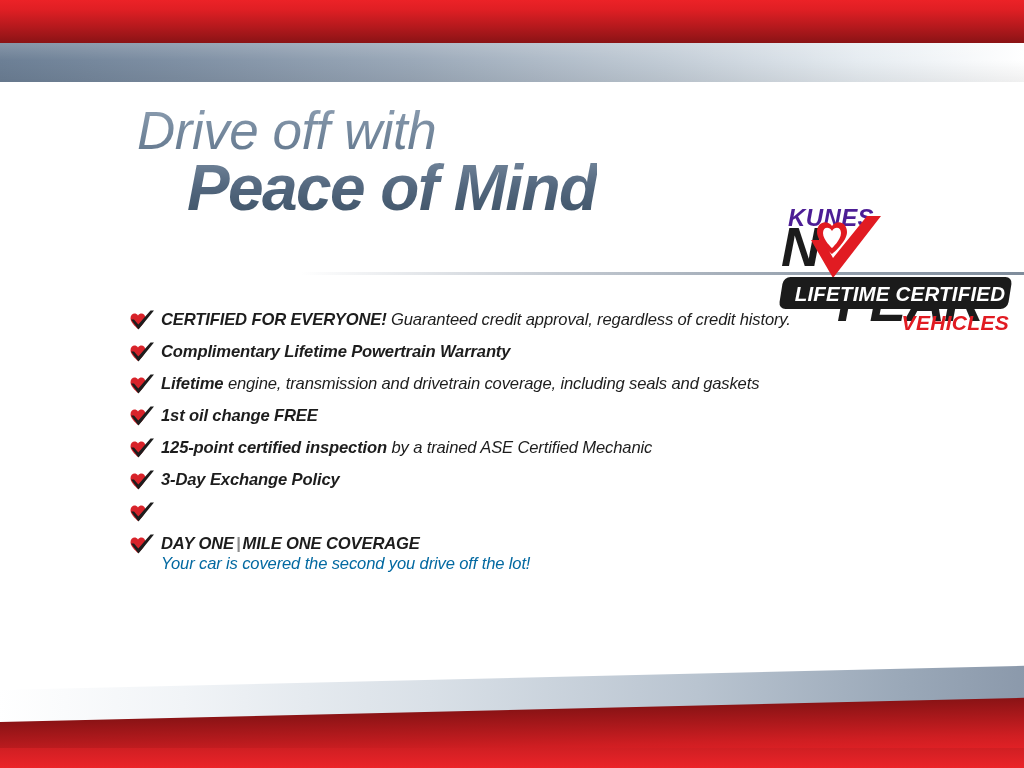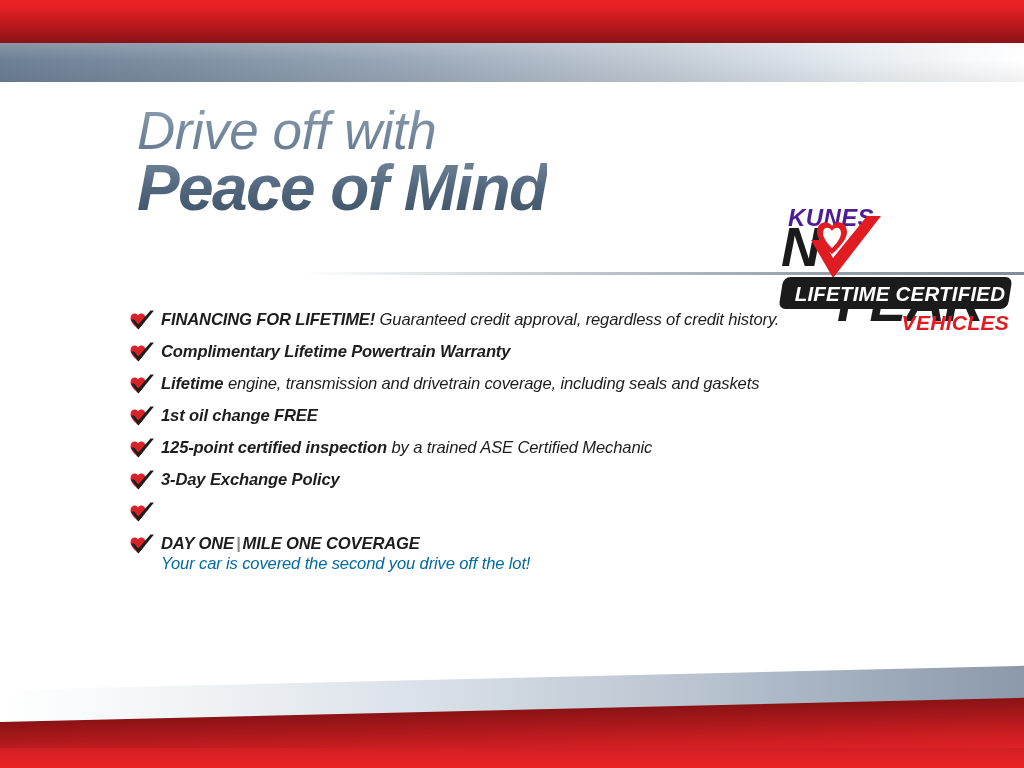--- a/index.html
+++ b/index.html
@@ -85,20 +85,21 @@
     letter-spacing: -0.5px;
     background: linear-gradient(to bottom, #8c9db0 0%, #73879c 55%, #64788e 100%);
     -webkit-background-clip: text;
     background-clip: text;
     color: transparent;
     -webkit-text-fill-color: transparent;
     text-shadow: none;
   }
   .headline-2 {
     display: block;
+    margin-left: 50px;
     margin-top: 2px;
     font-size: 64px;
     font-weight: 700;
     font-style: italic;
     letter-spacing: -1.6px;
     background: linear-gradient(to bottom, #73869b 0%, #53677e 48%, #3e5367 100%);
     -webkit-background-clip: text;
     background-clip: text;
     color: transparent;
     -webkit-text-fill-color: transparent;
@@ -260,21 +261,21 @@
     </div>
   </div>
 
   <div class="bullets">
 
     <div class="bullet-row">
       <svg class="check-icon" viewBox="0 0 26 22" xmlns="http://www.w3.org/2000/svg">
         <path d="M1.5 9.5 C1.5 4.5, 6.5 3, 9 6.5 C11.5 3, 16.5 4.5, 16.5 9.5 C16.5 14, 9 20, 9 20 C9 20, 1.5 14, 1.5 9.5 Z" fill="#d8232a"></path>
         <path d="M2 10.5 L9.5 20.5 L25 1.5 L21.5 1.5 L9.3 15.5 L5 10.5 Z" fill="#1d1d1d"></path>
       </svg>
-      <div class="bullet-text"><span class="b">FINANCING FOR LIFETIME!</span><span class="n"> Guaranteed credit approval, regardless of credit history.</span></div>
+      <div class="bullet-text"><span class="b">CERTIFIED FOR EVERYONE!</span><span class="n"> Guaranteed credit approval, regardless of credit history.</span></div>
     </div>
 
     <div class="bullet-row">
       <svg class="check-icon" viewBox="0 0 26 22" xmlns="http://www.w3.org/2000/svg">
         <path d="M1.5 9.5 C1.5 4.5, 6.5 3, 9 6.5 C11.5 3, 16.5 4.5, 16.5 9.5 C16.5 14, 9 20, 9 20 C9 20, 1.5 14, 1.5 9.5 Z" fill="#d8232a"></path>
         <path d="M2 10.5 L9.5 20.5 L25 1.5 L21.5 1.5 L9.3 15.5 L5 10.5 Z" fill="#1d1d1d"></path>
       </svg>
       <div class="bullet-text"><span class="b">Complimentary Lifetime Powertrain Warranty</span><span class="n"></span></div>
     </div>
 

